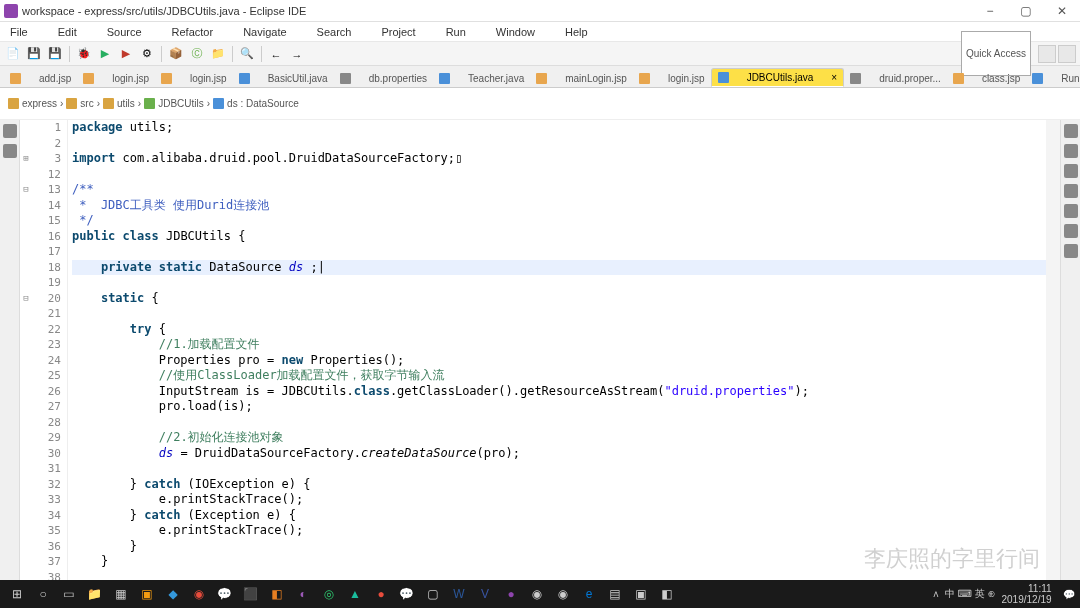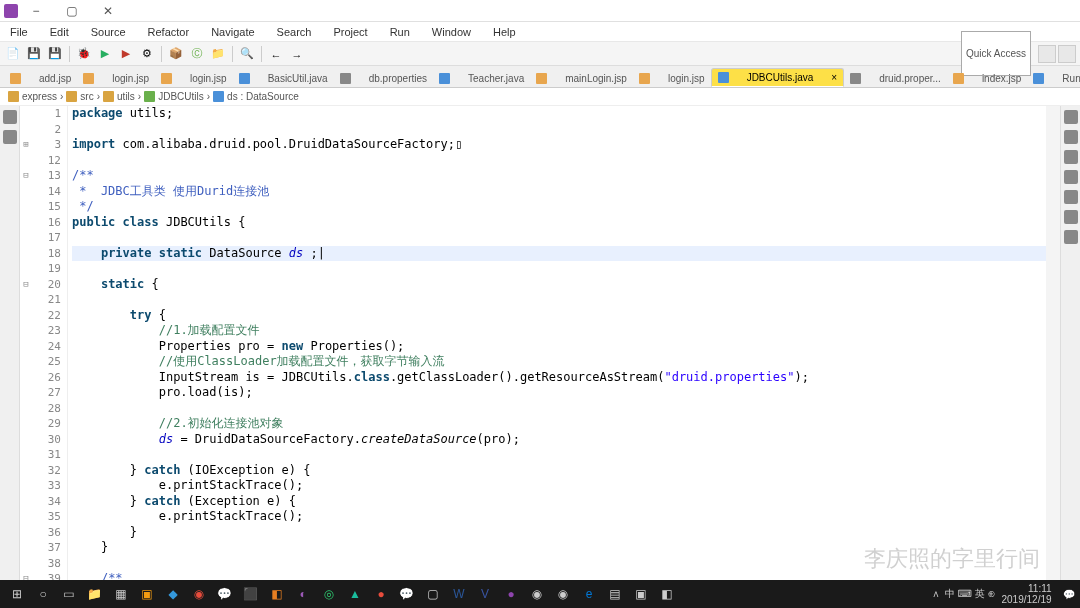--- a/index.html
+++ b/index.html
@@ -2,36 +2,36 @@
 <html><head>
 <meta charset="utf-8">
 <style>
 * { margin: 0; padding: 0; box-sizing: border-box; }
 body { font-family: "Segoe UI", Tahoma, sans-serif; font-size: 11px; background: #fff; width: 1080px; height: 608px; overflow: hidden; position: relative; }
 .titlebar { height: 22px; background: #fff; display: flex; align-items: center; padding: 0 4px; border-bottom: 1px solid #e0e0e0; }
 .titlebar .icon { width: 14px; height: 14px; background: #8e44ad; border-radius: 2px; margin-right: 4px; }
 .titlebar .title { flex: 1; font-size: 11px; color: #333; }
 .titlebar .wbtns { display: flex; gap: 8px; }
 .titlebar .wbtn { width: 28px; height: 18px; display: flex; align-items: center; justify-content: center; color: #555; font-size: 12px; }
-.menubar { height: 20px; display: flex; align-items: center; padding: 0 4px; gap: 10px; border-bottom: 1px solid #e8e8e8; }
+.menubar { height: 20px; display: flex; align-items: center; padding: 0 4px; gap: 18px; border-bottom: 1px solid #e8e8e8; }
 .menubar .mitem { padding: 2px 6px; font-size: 11px; color: #333; }
 .toolbar { height: 24px; display: flex; align-items: center; padding: 0 4px; gap: 3px; border-bottom: 1px solid #ddd; background: #f5f5f5; }
 .toolbar .tbtn { width: 18px; height: 18px; display: flex; align-items: center; justify-content: center; font-size: 11px; }
 .toolbar .sep { width: 1px; height: 16px; background: #ccc; margin: 0 2px; }
 .toolbar .spacer { flex: 1; }
 .quickaccess { border: 1px solid #aaa; padding: 16px 4px; font-size: 10px; color: #555; background: #fff; }
 .persp { display: flex; gap: 2px; margin-left: 4px; }
 .persp .pbtn { width: 18px; height: 18px; border: 1px solid #ccc; background: #e8e8e8; }
 .tabs { height: 22px; display: flex; align-items: flex-end; padding: 0 4px; background: #f0f0f0; border-bottom: 1px solid #ccc; overflow: hidden; }
 .tabs .tab { display: flex; align-items: center; padding: 3px 6px; font-size: 10px; color: #555; gap: 18px; white-space: nowrap; }
 .tabs .tab.active { background: #fde047; border: 1px solid #ccc; border-bottom: 1px solid #fff; border-radius: 3px 3px 0 0; color: #000; }
 .tabs .tab .ticon { width: 11px; height: 11px; background: #4a90d9; border-radius: 1px; }
 .tabs .tab .ticon.jsp { background: #e8a64e; }
 .tabs .tab .ticon.prop { background: #888; }
-.breadcrumb { height: 18px; display: flex; align-items: center; padding: 0 8px; font-size: 10px; color: #555; gap: 3px; background: #fff; border-bottom: 1px solid #eee; }
+.breadcrumb { height: 32px; display: flex; align-items: center; padding: 0 8px; font-size: 10px; color: #555; gap: 3px; background: #fff; border-bottom: 1px solid #eee; }
 .breadcrumb .bicon { width: 11px; height: 11px; background: #d9a441; border-radius: 1px; }
 .breadcrumb .bicon.g { background: #6ab04c; }
 .breadcrumb .bicon.b { background: #4a90d9; }
 .main { display: flex; height: 480px; }
 .leftbar { width: 20px; background: #f0f0f0; border-right: 1px solid #ddd; display: flex; flex-direction: column; align-items: center; padding-top: 4px; gap: 6px; }
 .leftbar .lbtn { width: 14px; height: 14px; background: #888; border-radius: 2px; }
 .rightbar { width: 20px; background: #f0f0f0; border-left: 1px solid #ddd; display: flex; flex-direction: column; align-items: center; padding-top: 4px; gap: 6px; }
 .rightbar .rbtn { width: 14px; height: 14px; background: #888; border-radius: 2px; }
 .editor { flex: 1; display: flex; background: #fff; font-family: Consolas, monospace; font-size: 12px; line-height: 15.5px; overflow: hidden; position: relative; }
 .gutter { width: 36px; background: #fff; text-align: right; padding-right: 6px; color: #888; border-right: 1px solid #eee; }
@@ -56,20 +56,21 @@
 .taskbar .tray { display: flex; align-items: center; gap: 6px; color: #ccc; font-size: 10px; }
 .taskbar .clock { text-align: right; line-height: 11px; font-size: 10px; padding-right: 6px; }
 .watermark { position: absolute; right: 40px; bottom: 34px; color: rgba(120,120,120,0.35); font-size: 22px; pointer-events: none; white-space: nowrap; }
 .scroll-ov { position: absolute; right: 0; top: 0; width: 14px; height: 100%; background: #f4f4f4; }
 </style>
 </head>
 <body>
 
 <div class="titlebar">
   <div class="icon"></div>
+  <div class="title">workspace - express/src/utils/JDBCUtils.java - Eclipse IDE</div>
   <div class="wbtns">
     <div class="wbtn">−</div>
     <div class="wbtn">▢</div>
     <div class="wbtn">✕</div>
   </div>
 </div>
 
 <div class="menubar" id="menubar">
     <div class="mitem">File</div>
     <div class="mitem">Edit</div>
@@ -146,21 +147,21 @@
       <div class="ticon java"></div>
       <span>JDBCUtils.java</span>
       <span>×</span>
     </div>
     <div class="tab">
       <div class="ticon prop"></div>
       <span>druid.proper...</span>
     </div>
     <div class="tab">
       <div class="ticon jsp"></div>
-      <span>index.jsp</span>
+      <span>class.jsp</span>
     </div>
     <div class="tab">
       <div class="ticon java"></div>
       <span>RunFrame.java</span>
     </div>
     <div class="tab">
       <div class="ticon java"></div>
       <span>Demo.druid</span>
     </div>
     <div class="tab">

